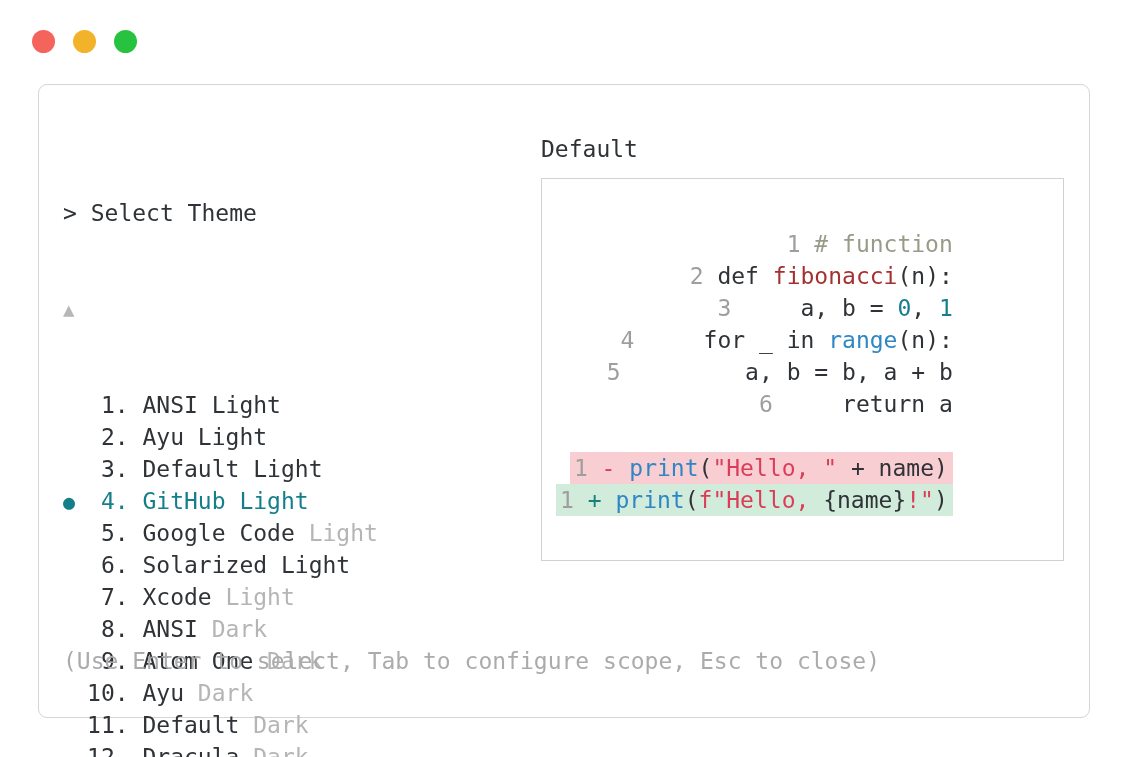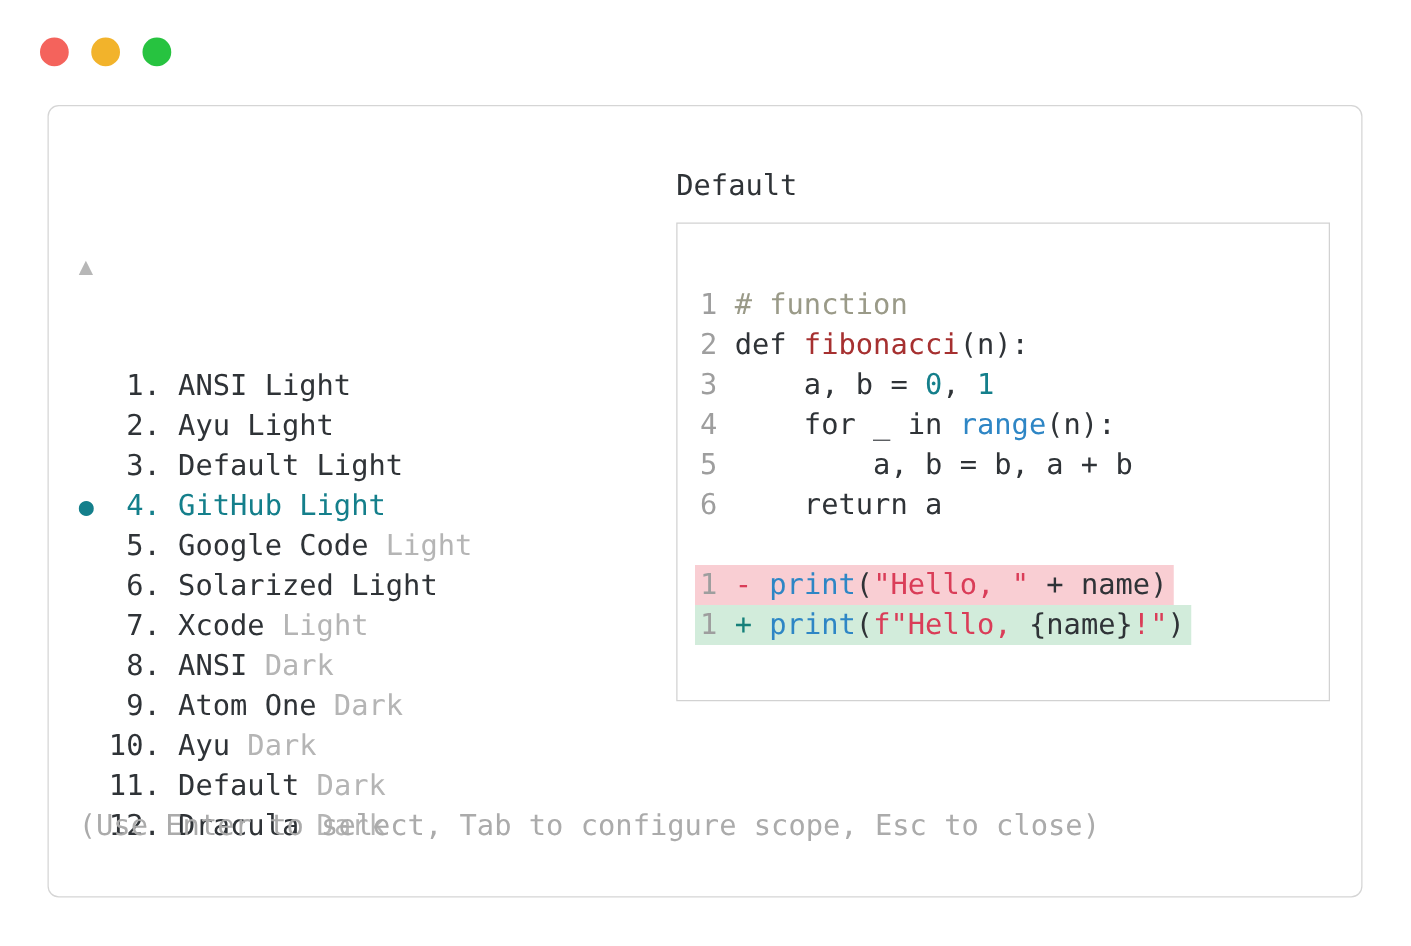--- a/index.html
+++ b/index.html
@@ -34,21 +34,21 @@
   .item-name{color:var(--text)}
   .item-muted{color:var(--muted)}
   .theme-item.selected,.theme-item.selected .item-name{color:var(--teal)}
   .theme-item{cursor:default}
 
   .footer{position:absolute;left:24px;top:560px;height:32px;line-height:32px;color:#ababab;white-space:pre}
 
   .preview-label{position:absolute;left:502px;top:48px;height:32px;line-height:32px;color:var(--text)}
   .preview-box{
     position:absolute;left:502px;top:93px;width:523px;height:383px;
-    border:1.5px solid #d2d2d2;background:#ffffff;
+    border:1.5px solid #d2d2d2;background:#ffffff;text-align:right;
   }
   .code{position:absolute;left:18px;top:49px;white-space:pre;line-height:32px}
   .code-line{height:32px;line-height:32px;white-space:pre}
   .hl{padding:3px 5px 3px 4px;margin-left:-4px}
   .hl.removed{background:var(--removed-bg)}
   .hl.added{background:var(--added-bg)}
 
   .tok-plain{color:var(--text)}
   .tok-linenum{color:var(--linenum)}
   .tok-comment{color:var(--comment)}
@@ -66,20 +66,21 @@
 
   <div class="traffic-lights">
     <span class="dot red"></span>
     <span class="dot yellow"></span>
     <span class="dot green"></span>
   </div>
 
   <div class="panel">
 
     <div class="left-col">
+      <div class="row prompt">&gt; Select Theme</div>
       <div class="row scroll-up">▲</div>
       <div id="theme-list"><div class="row theme-item"><span class="marker"> </span><span class="numfield">1.</span> <span class="item-name">ANSI Light</span></div><div class="row theme-item"><span class="marker"> </span><span class="numfield">2.</span> <span class="item-name">Ayu Light</span></div><div class="row theme-item"><span class="marker"> </span><span class="numfield">3.</span> <span class="item-name">Default Light</span></div><div class="row theme-item selected"><span class="marker">●</span><span class="numfield">4.</span> <span class="item-name">GitHub Light</span></div><div class="row theme-item"><span class="marker"> </span><span class="numfield">5.</span> <span class="item-name">Google Code</span><span class="item-muted"> Light</span></div><div class="row theme-item"><span class="marker"> </span><span class="numfield">6.</span> <span class="item-name">Solarized Light</span></div><div class="row theme-item"><span class="marker"> </span><span class="numfield">7.</span> <span class="item-name">Xcode</span><span class="item-muted"> Light</span></div><div class="row theme-item"><span class="marker"> </span><span class="numfield">8.</span> <span class="item-name">ANSI</span><span class="item-muted"> Dark</span></div><div class="row theme-item"><span class="marker"> </span><span class="numfield">9.</span> <span class="item-name">Atom One</span><span class="item-muted"> Dark</span></div><div class="row theme-item"><span class="marker"> </span><span class="numfield">10.</span> <span class="item-name">Ayu</span><span class="item-muted"> Dark</span></div><div class="row theme-item"><span class="marker"> </span><span class="numfield">11.</span> <span class="item-name">Default</span><span class="item-muted"> Dark</span></div><div class="row theme-item"><span class="marker"> </span><span class="numfield">12.</span> <span class="item-name">Dracula</span><span class="item-muted"> Dark</span></div></div>
       
     </div>
 
     <div class="footer">(Use Enter to select, Tab to configure scope, Esc to close)</div>
 
     <div class="preview-label">Default</div>
 
     <div class="preview-box">

